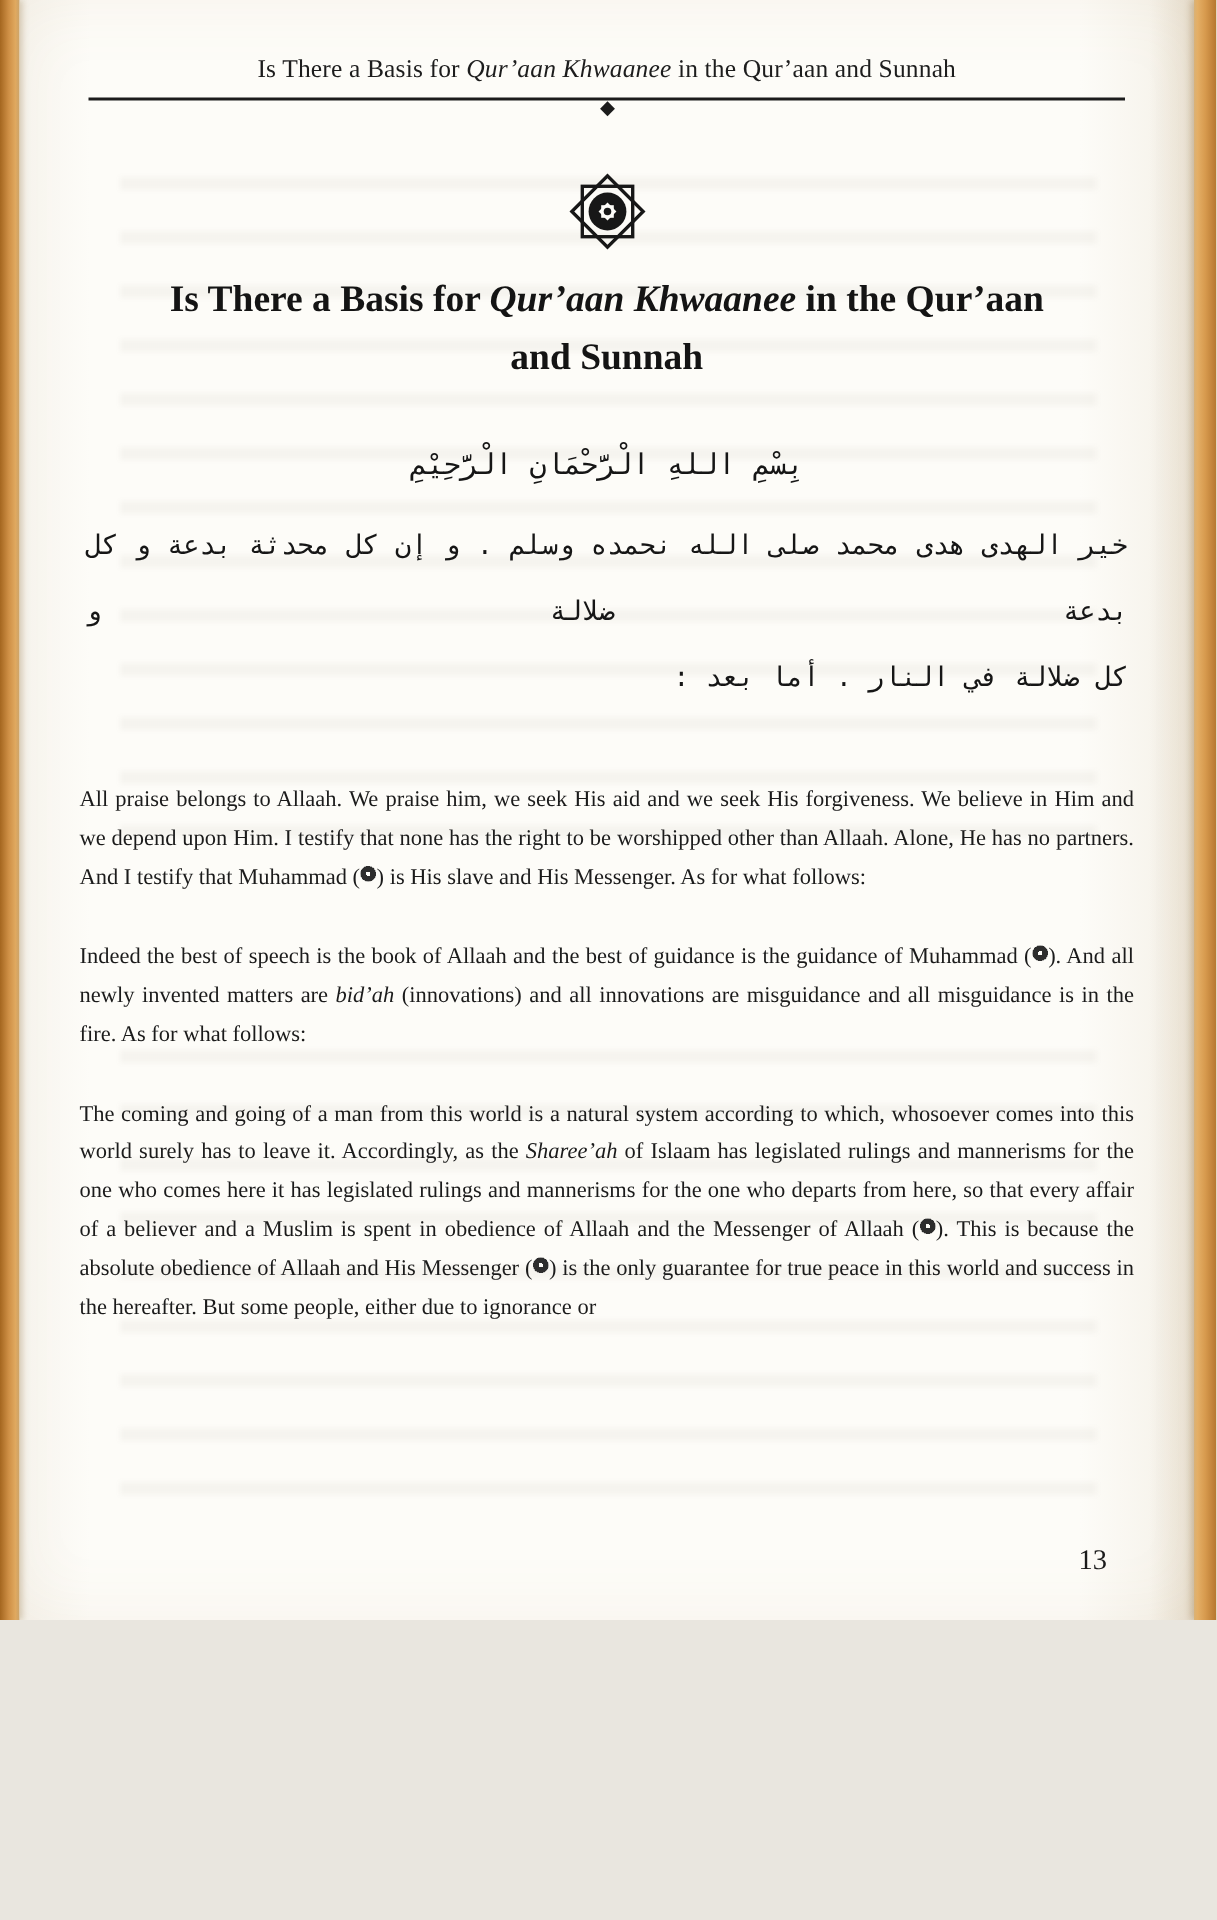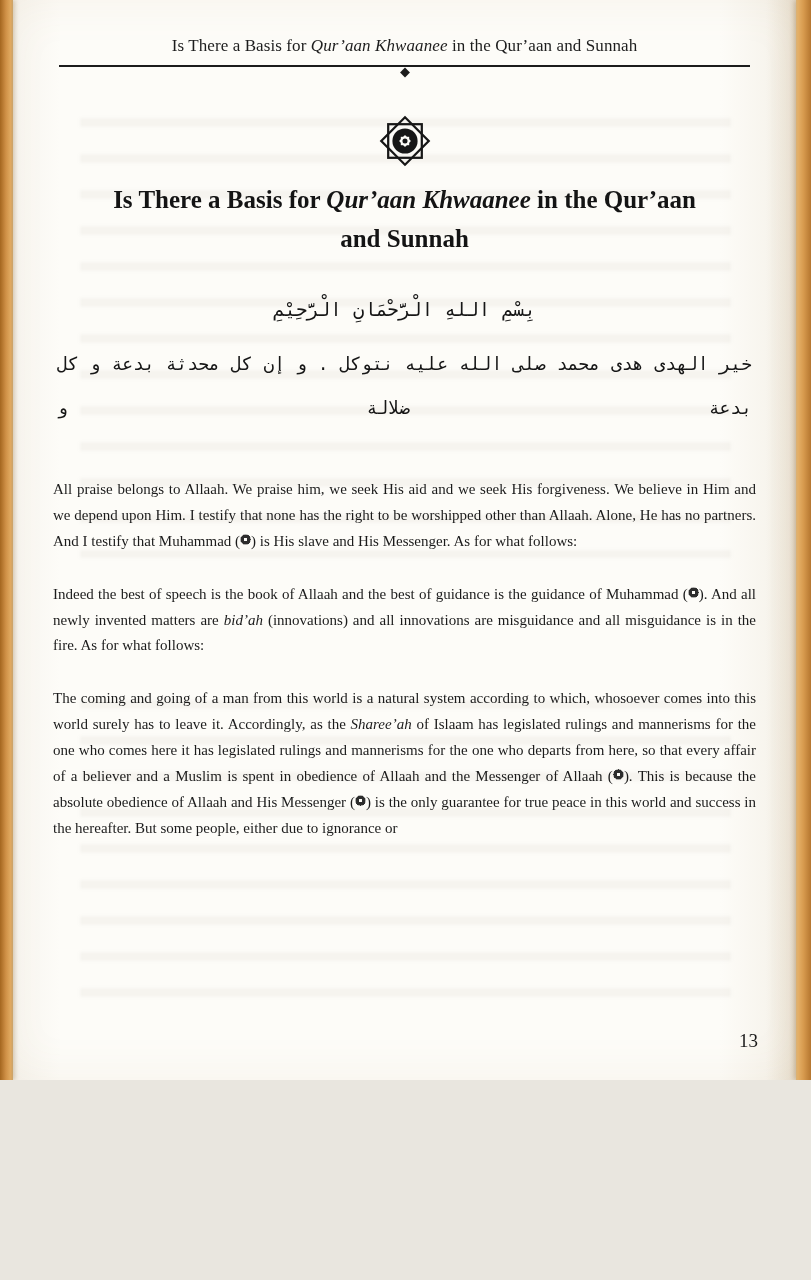--- a/index.html
+++ b/index.html
@@ -105,21 +105,21 @@
   .seg-italic { font-style: italic; }
   .seg-pbuh {
     display: inline-block;
     width: 11px; height: 11px;
     border-radius: 50%;
     background: radial-gradient(circle at 50% 50%, #fdfcf8 0 1.5px, #2d2d2d 1.5px 5px, rgba(45,45,45,0.4) 5px 5.5px, transparent 5.5px);
     vertical-align: 1px;
   }
   .page-number {
     position: absolute;
-    right: 38px; bottom: 28px;
+    right: 58px; bottom: 28px;
     font-size: 19px;
     color: #1b1b1b;
   }
 </style>
 </head>
 <body>
 
 <div class="page">
   <div class="edge edge-left"></div>
   <div class="edge edge-right"></div>
@@ -147,21 +147,22 @@
           <rect x="42.5" y="42.5" width="15" height="15" transform="rotate(45 50 50)"></rect>
         </g>
         <circle cx="50" cy="50" r="4.5" fill="#171717"></circle>
       </svg>
     </div>
 
     <h1 class="chapter-title"><span class="seg-normal">Is There a Basis for </span><span class="seg-italic">Qur’aan Khwaanee</span><span class="seg-normal"> in the Qur’aan and Sunnah</span></h1>
 
     <div class="arabic" dir="rtl">
       <p class="basmala">بِسْمِ اللهِ الْرَّحْمَانِ الْرَّحِيْمِ</p>
-      <p class="arabic-line">خير الهدى هدى محمد صلى الله عليه نتوكل . و إن كل محدثة بدعة و كل بدعة ضلالة و</p>
+      <p class="arabic-line">خير الهدى هدى محمد صلى الله نحمده وسلم . و إن كل محدثة بدعة و كل بدعة ضلالة و</p>
+      <p class="arabic-line last">كل ضلالة في النار . أما بعد :</p>
     </div>
 
     <div class="body-text">
       <p><span class="seg-normal">All praise belongs to Allaah. We praise him, we seek His aid and we seek His forgiveness. We believe in Him and we depend upon Him. I testify that none has the right to be worshipped other than Allaah. Alone, He has no partners. And I testify that Muhammad (</span><span class="seg-pbuh" title="ﷺ"></span><span class="seg-normal">) is His slave and His Messenger. As for what follows:</span></p>
       <p><span class="seg-normal">Indeed the best of speech is the book of Allaah and the best of guidance is the guidance of Muhammad (</span><span class="seg-pbuh" title="ﷺ"></span><span class="seg-normal">). And all newly invented matters are </span><span class="seg-italic">bid’ah</span><span class="seg-normal"> (innovations) and all innovations are misguidance and all misguidance is in the fire. As for what follows:</span></p>
       <p><span class="seg-normal">The coming and going of a man from this world is a natural system according to which, whosoever comes into this world surely has to leave it. Accordingly, as the </span><span class="seg-italic">Sharee’ah</span><span class="seg-normal"> of Islaam has legislated rulings and mannerisms for the one who comes here it has legislated rulings and mannerisms for the one who departs from here, so that every affair of a believer and a Muslim is spent in obedience of Allaah and the Messenger of Allaah (</span><span class="seg-pbuh" title="ﷺ"></span><span class="seg-normal">). This is because the absolute obedience of Allaah and His Messenger (</span><span class="seg-pbuh" title="ﷺ"></span><span class="seg-normal">) is the only guarantee for true peace in this world and success in the hereafter. But some people, either due to ignorance or</span></p>
     </div>
 
     <div class="page-number">13</div>
 

